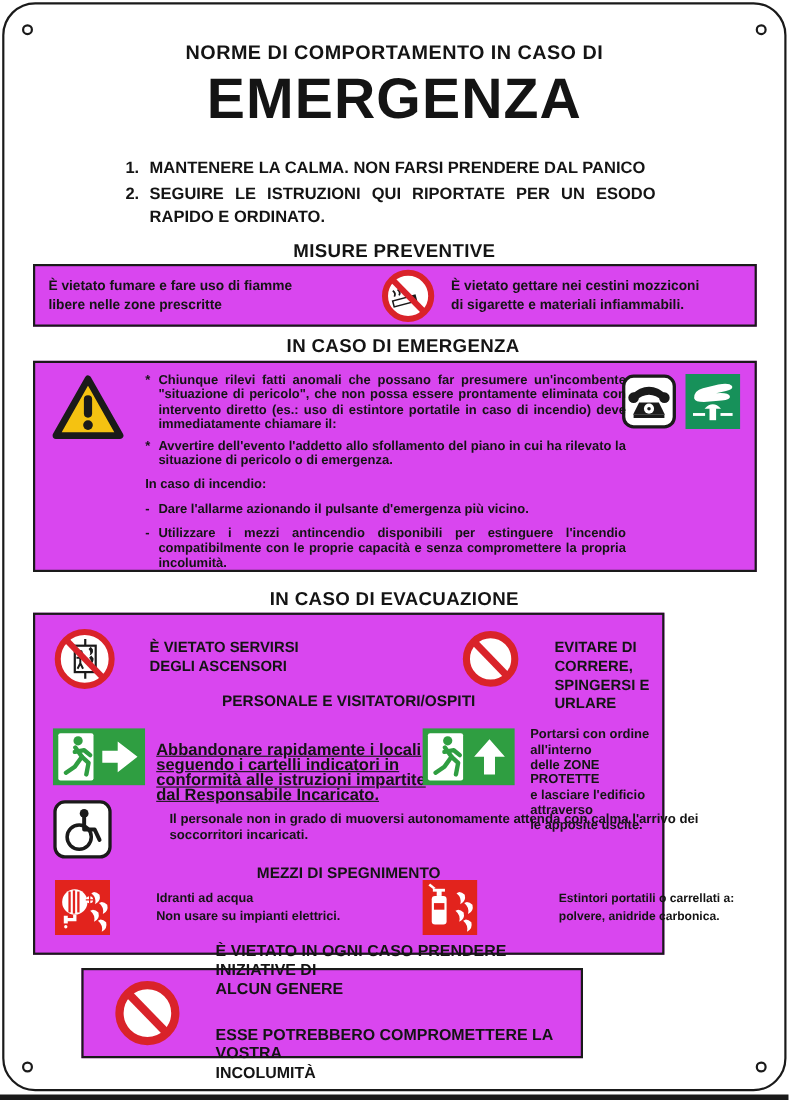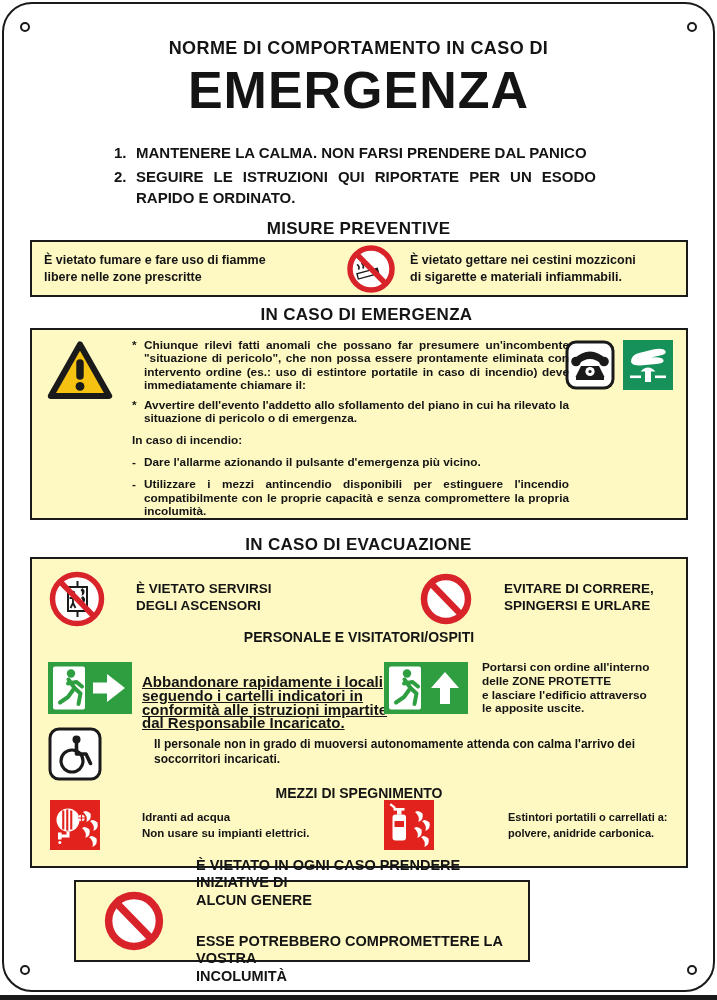--- a/index.html
+++ b/index.html
@@ -30,21 +30,21 @@
   .rules { top:143px; left:114px; width:482px; font-size:15px; line-height:1.35; }
   .rule { display:flex; gap:6px; margin-bottom:4px; }
   .rule-num { width:16px; flex:none; }
   .rule-text { flex:1; text-align:justify; }
 
   .h-section { font-size:17px; letter-spacing:.3px; }
   .h-misure { top:219px; }
   .h-em     { top:305px;margin-left:16px; }
   .h-ev     { top:535px; }
 
-  .box { position:absolute; border:2px solid #1a1a1a; background:#fef9c3; }
+  .box { position:absolute; border:2px solid #1a1a1a; background:#d946ef; }
   .box-misure {
     left:30px; top:240px; width:658px; height:57px;
     display:grid; grid-template-columns:288px 1fr 268px; align-items:center;
     padding:0 8px 0 12px;
   }
   .mp-text { font-size:12.5px; line-height:1.3; }
   .mp-icon { justify-self:center; }
 
   .box-em { left:30px; top:328px; width:658px; height:192px; }
   .warn-icon { left:14px; top:9px; }
@@ -52,21 +52,21 @@
   .em-text { left:100px; top:9px; width:437px; font-size:11.8px; line-height:13.4px; }
   .em-row { display:flex; text-align:justify; }
   .em-marker { width:12px; flex:none; }
   .em-body { flex:1; }
   .tel-line { margin-left:12px; margin-top:1px; }
   .b2 { margin-top:6px; }
   .inc-head { margin-top:9px; }
   .d1 { margin-top:8px; }
   .d2 { margin-top:9px; }
 
-  .box-ev { left:30px; top:557px; width:658px; height:311px; }
+  .box-ev { left:30px; top:557px; width:574px; height:311px; }
   .no-elev-icon { left:16px; top:11px; }
   .no-elev-text { left:104px; top:22px; font-size:13.5px; line-height:1.25; }
   .no-run-icon  { left:388px; top:14px; }
   .no-run-text  { left:472px; top:22px; font-size:13.5px; line-height:1.25; }
   .personale { top:70px; font-size:14px; }
   .exit-r-icon { left:16px;  top:103px; }
   .exit-r-text { left:110px; top:116px; font-size:15px; line-height:13.8px;text-decoration:underline; }
   .exit-u-icon { left:352px; top:103px; }
   .exit-u-text { left:450px; top:102px; font-size:11.8px; line-height:13.8px; }
   .wc-icon  { left:16px; top:168px; }
@@ -161,21 +161,21 @@
           <rect x="22" y="31" width="6" height="11"></rect>
           <rect x="7" y="35.5" width="11" height="2.6"></rect>
           <rect x="32" y="35.5" width="11" height="2.6"></rect>
         </g>
       </svg>
     </span>
   </div>
   <div class="abs em-text">
     <div class="em-row">
       <span class="em-marker">*</span>
-      <span class="em-body">Chiunque rilevi fatti anomali che possano far presumere un'incombente "situazione di pericolo", che non possa essere prontamente eliminata con intervento ordine (es.: uso di estintore portatile in caso di incendio) deve immediatamente chiamare il:</span>
+      <span class="em-body">Chiunque rilevi fatti anomali che possano far presumere un'incombente "situazione di pericolo", che non possa essere prontamente eliminata con intervento diretto (es.: uso di estintore portatile in caso di incendio) deve immediatamente chiamare il:</span>
     </div>
     <div class="em-row b2">
       <span class="em-marker">*</span>
       <span class="em-body">Avvertire dell'evento l'addetto allo sfollamento del piano in cui ha rilevato la situazione di pericolo o di emergenza.</span>
     </div>
     <div class="inc-head">In caso di incendio:</div>
     <div class="em-row d1">
       <span class="em-marker">-</span>
       <span class="em-body">Dare l'allarme azionando il pulsante d'emergenza più vicino.</span>
     </div>

